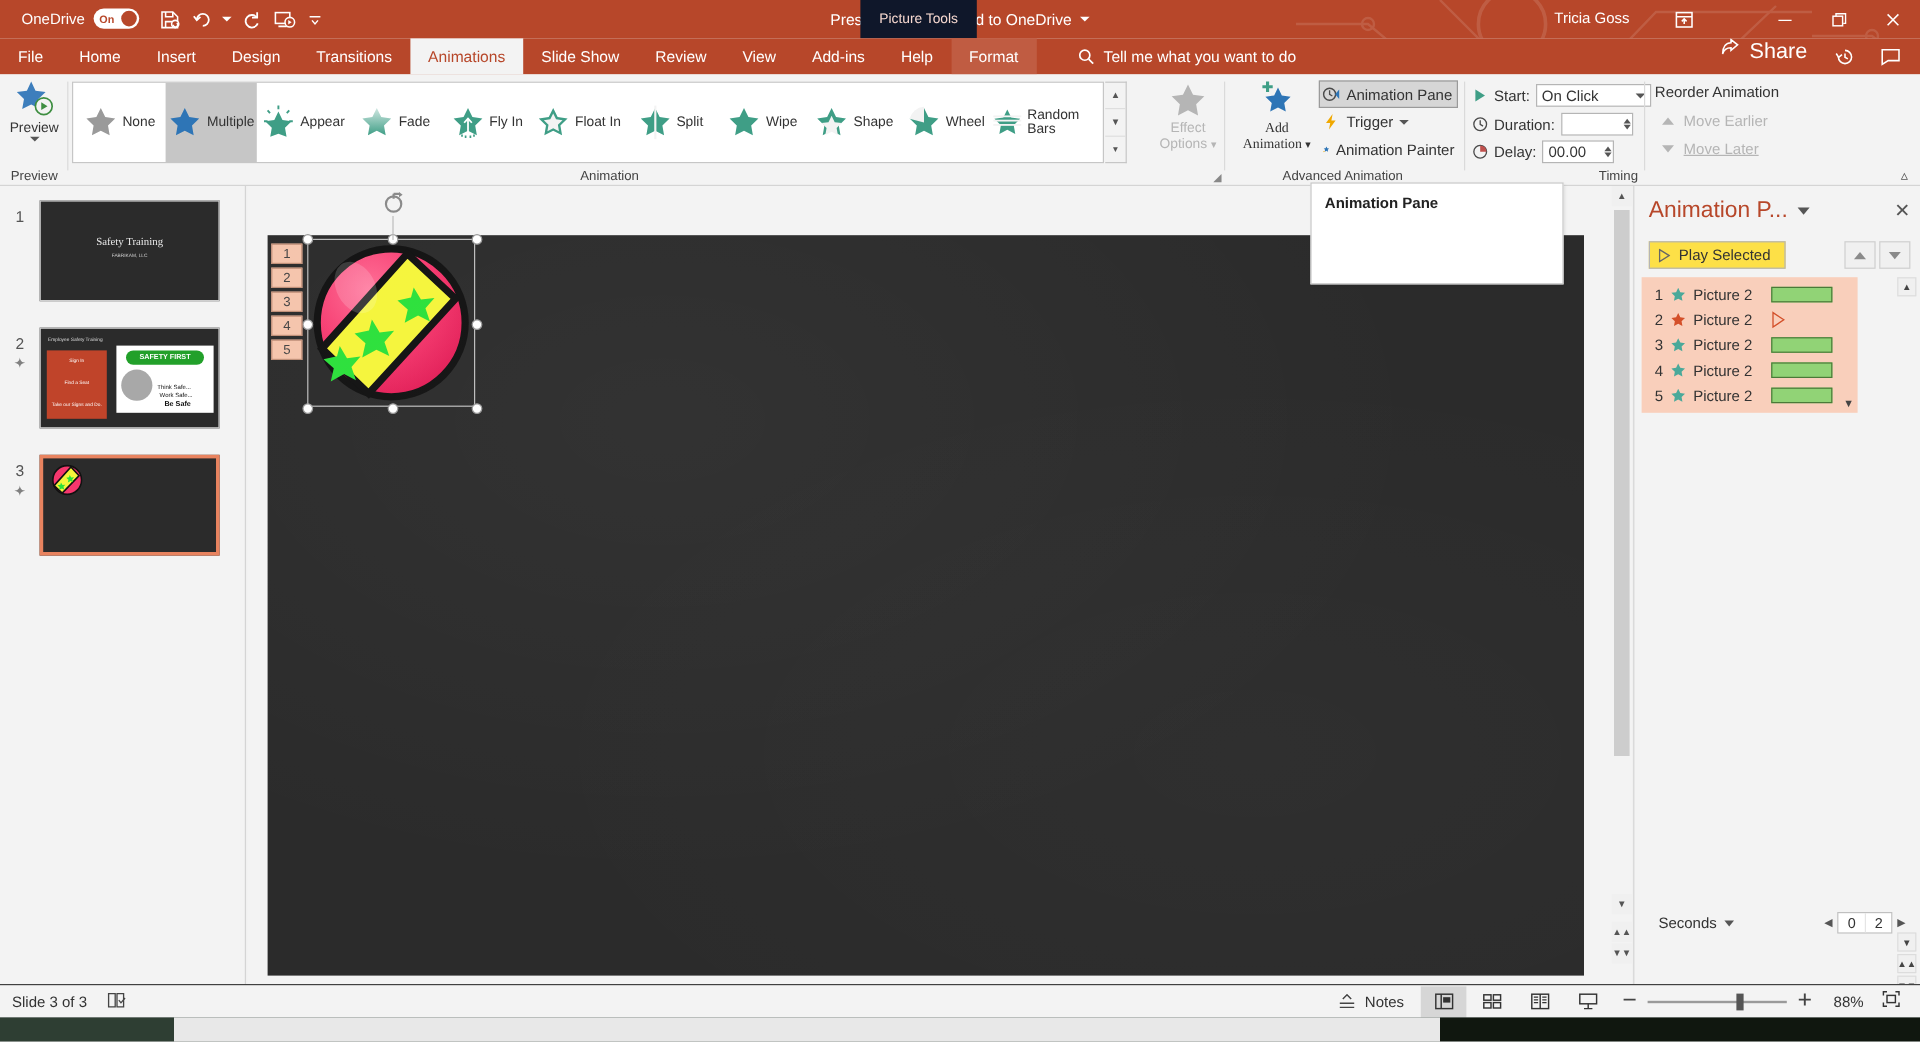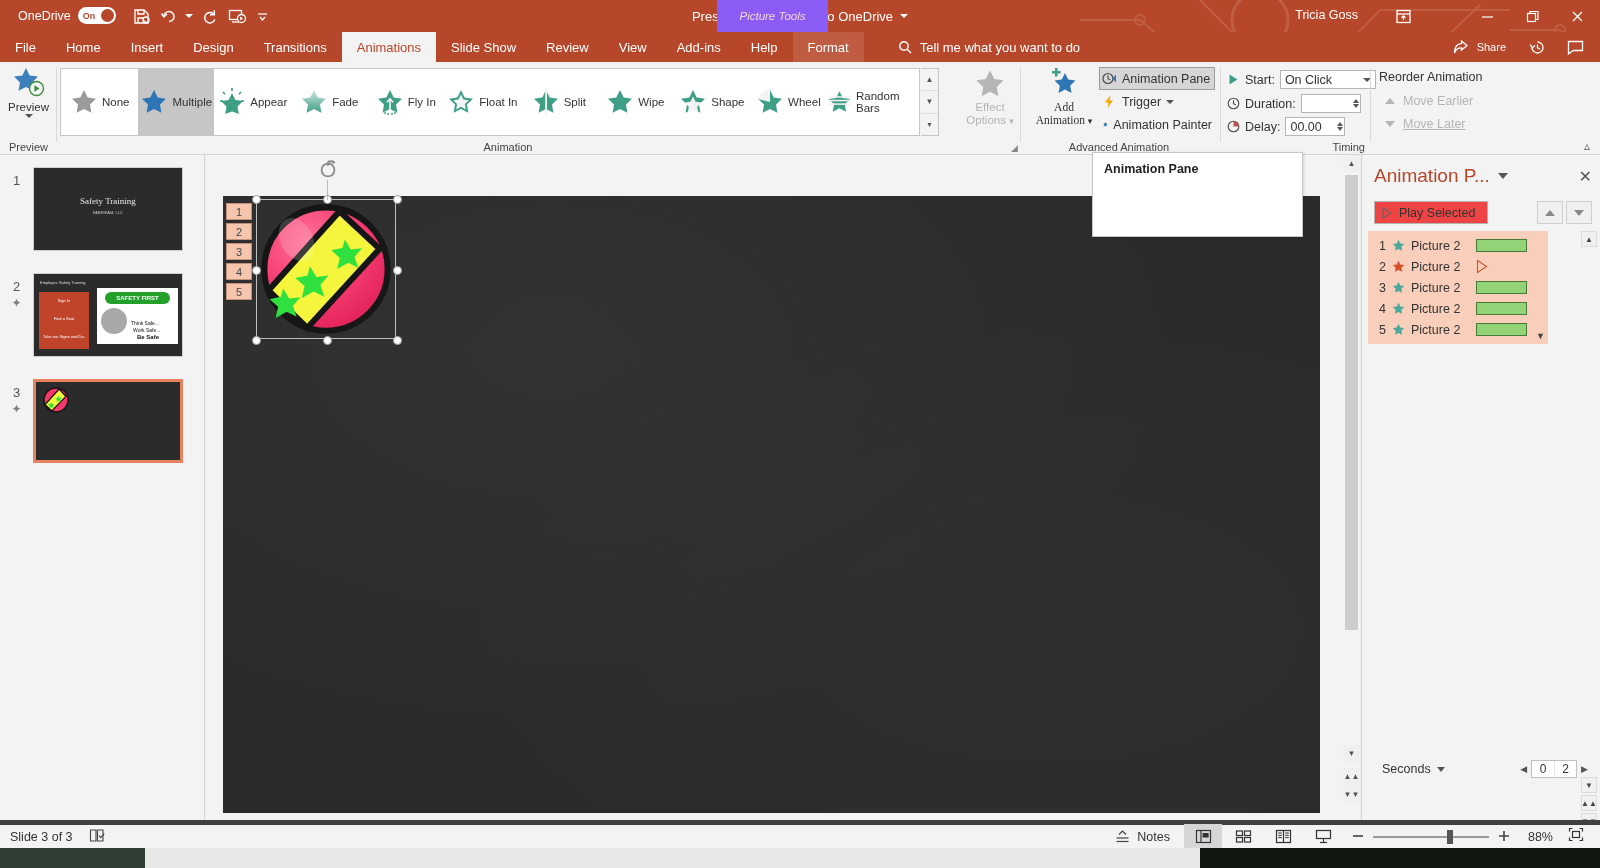--- a/index.html
+++ b/index.html
@@ -31,23 +31,23 @@
     color: #fff; font-size: 14px; cursor: default;
   }
   .qat-btn svg { display:block; }
   .doctitle {
     position: absolute; left: 0; top: 0; width: 1600px; height: 32px;
     display: flex; align-items: center; justify-content: center;
     font-size: 13px; pointer-events: none;
   }
   .doctitle span.t { margin-right: 7px; }
   .picture-tools {
-    position: absolute; left: 717px; top: 0; width: 111px; height: 32px;
-    background: #8b5cf6; display: flex; align-items: center; justify-content: center;
-    font-size: 11.5px; color: #f7d9d0; font-style: italic;
+    position: absolute; left: 717px; top: 0; width: 97px; height: 32px;
+    background: #0f172a; display: flex; align-items: center; justify-content: center;
+    font-size: 11.5px; color: #f7d9d0;
   }
   .user-name { position: absolute; right: 242px; top: 8px; font-size: 12.5px; }
   .win-btns { position: absolute; right: 0; top: 0; display: flex; height: 32px; }
   .win-btn { width: 45px; height: 32px; display: flex; align-items: center; justify-content: center; color: #fff; }
   .ribbon-display { position: absolute; right: 175px; top: 0; width: 44px; height: 32px;
     display:flex; align-items:center; justify-content:center; }
 
   
   .tabstrip {
     position: absolute; top: 32px; left: 0; width: 1600px; height: 30px;
@@ -57,21 +57,21 @@
     height: 30px; padding: 0 15px; display: flex; align-items: center;
     font-size: 13px; color: #fff; cursor: default; white-space: nowrap;
   }
   .tab.active { background: #f3f3f3; color: #b7472a; }
   .tab.ctxtab { background: #c05c42; color: #fff; }
   .tellme {
     display: flex; align-items: center; gap: 8px; height: 30px;
     padding: 0 12px; font-size: 13px; color: #fff; margin-left: 22px;
   }
   .share-area { position: absolute; right: 0; top: 0; height: 30px; display: flex; align-items: center; gap: 0; }
-  .share-btn { display: flex; align-items: center; gap: 8px; font-size: 11px; color: #fff; padding: 0 12px; height: 30px; }
+  .share-btn { display: flex; gap: 8px; font-size: 18px; color: #fff; padding: 0 12px; height: 30px; }
   .icon-btn30 { width: 38px; height: 30px; display:flex; align-items:center; justify-content:center; }
 
   
   .ribbon {
     position: absolute; top: 62px; left: 0; width: 1600px; height: 93px;
     background: #f3f3f3; border-bottom: 1px solid #d4d4d4;
   }
   .rgroup { position: absolute; top: 0; height: 93px; }
   .rgroup-label {
     position: absolute; bottom: 2px; width: 100%; text-align: center;
@@ -224,21 +224,21 @@
   .animpane {
     position: absolute; top: 155px; left: 1361px; width: 239px; height: 665px;
     background: #f3f3f3; border-left: 1px solid #d4d4d4;
   }
   .ap-header { position: absolute; top: 10px; left: 12px; right: 8px; display: flex; align-items: center; }
   .ap-title { font-size: 19px; color: #b7472a; }
   .ap-caret { margin-left: 8px; width:0;height:0;border-left:5px solid transparent;border-right:5px solid transparent;border-top:6px solid #555; }
   .ap-close { margin-left: auto; font-size: 16px; color: #555; }
   .ap-controls { position: absolute; top: 46px; left: 12px; right: 8px; display: flex; align-items: center; }
   .play-btn {
-    border: 1px solid #b5b5b5; background: #ef4444; height: 23px; padding: 0 12px 0 7px;
+    border: 1px solid #b5b5b5; background: #fde047; height: 23px; padding: 0 12px 0 7px;
     display: flex; align-items: center; gap: 7px; font-size: 12.5px; color: #333;
   }
   .nav-btns { margin-left: auto; display: flex; gap: 3px; }
   .nav-btn { width: 26px; height: 23px; border: 1px solid #cfcfcf; background: #f0f0f0; display:flex; align-items:center; justify-content:center; }
   .anim-list {
     position: absolute; top: 76px; left: 6px; width: 180px;
     background: #f9cfbb; padding: 4px 0;
   }
   .anim-item { height: 21px; display: flex; align-items: center; gap: 6px; padding: 0 8px; font-size: 12.5px; color: #333; }
   .anim-idx { width: 10px; text-align: right; }
@@ -251,21 +251,21 @@
   .sec-caret { margin-left: 6px; width:0;height:0;border-left:4px solid transparent;border-right:4px solid transparent;border-top:5px solid #555; }
   .sec-spin { margin-left: auto; display: flex; align-items: center; gap: 4px; }
   .sec-box { border: 1px solid #c0c0c0; background: #fff; height: 18px; display: flex; }
   .sec-cell { width: 22px; display: flex; align-items: center; justify-content: center; font-size: 12px; color: #333; }
   .sec-cell + .sec-cell { border-left: 1px solid #e5e5e5; }
   .arr-l { color: #555; font-size: 9px; }
 
   
   .statusbar {
     position: absolute; bottom: 20px; left: 0; width: 1600px; height: 28px;
-    background: #f3f3f3; border-top: 5px solid #404040; display: flex; align-items: center;
+    background: #f3f3f3; border-top: 1px solid #404040; display: flex; align-items: center;
   }
   .sb-left { display: flex; align-items: center; gap: 16px; padding-left: 10px; font-size: 12.5px; color: #333; }
   .sb-right { margin-left: auto; display: flex; align-items: center; gap: 2px; padding-right: 8px; }
   .sb-notes { display: flex; align-items: center; gap: 7px; font-size: 12.5px; color: #333; padding: 0 12px; }
   .view-btn { width: 38px; height: 26px; display: flex; align-items: center; justify-content: center; color: #444; }
   .view-btn.active { background: #d6d6d6; }
   .zoom-ctrl { display: flex; align-items: center; gap: 9px; padding: 0 8px; }
   .zoom-track { width: 116px; height: 2px; background: #9a9a9a; position: relative; }
   .zoom-knob { position: absolute; left: 74px; top: -6px; width: 6px; height: 14px; background: #555; }
   .zoom-pct { font-size: 12.5px; color: #333; min-width: 34px; text-align: right; }

